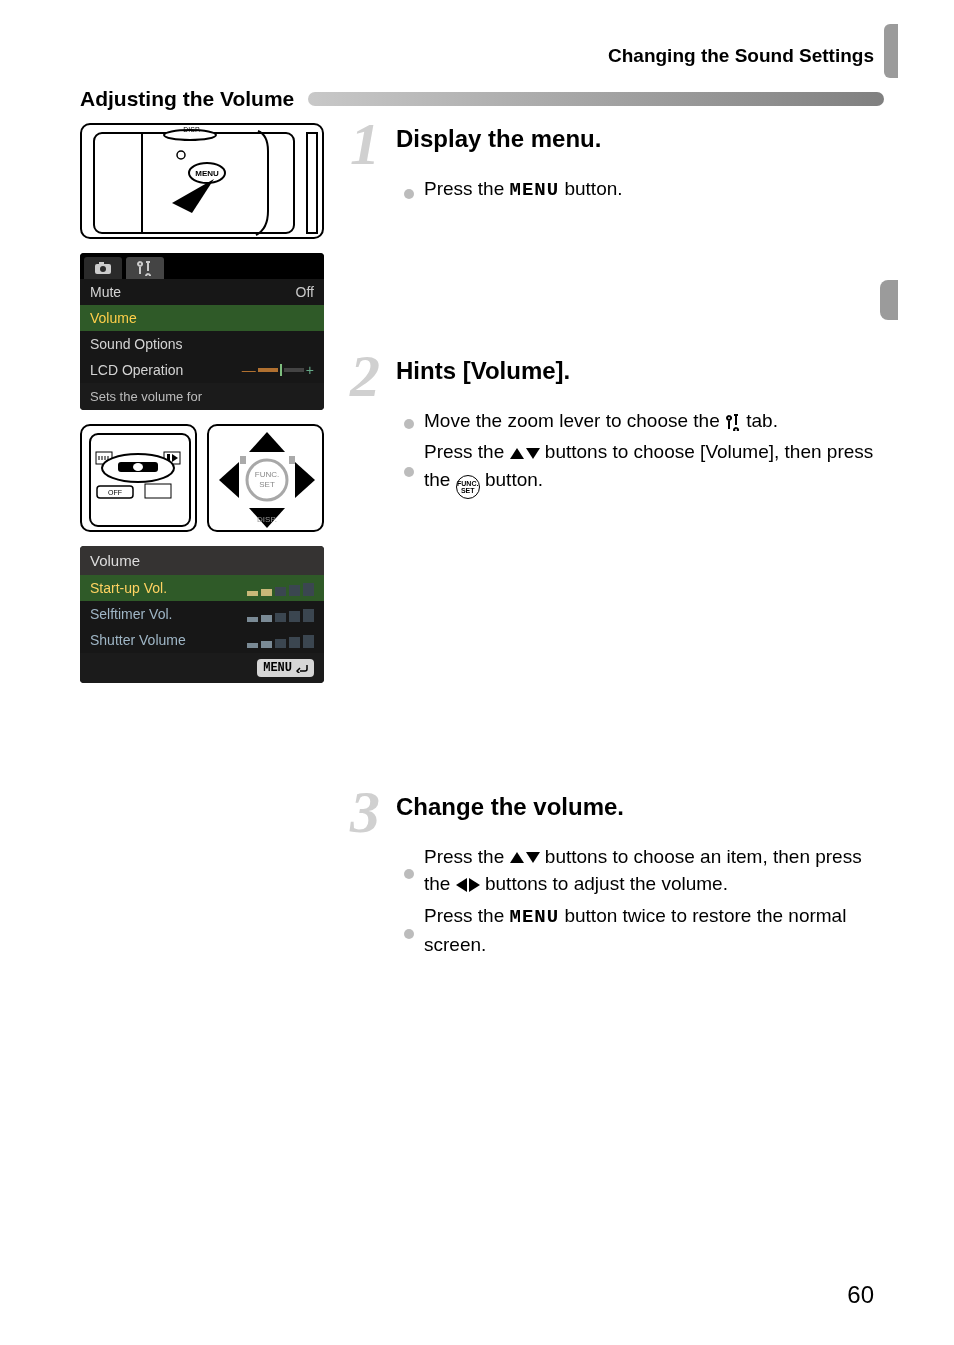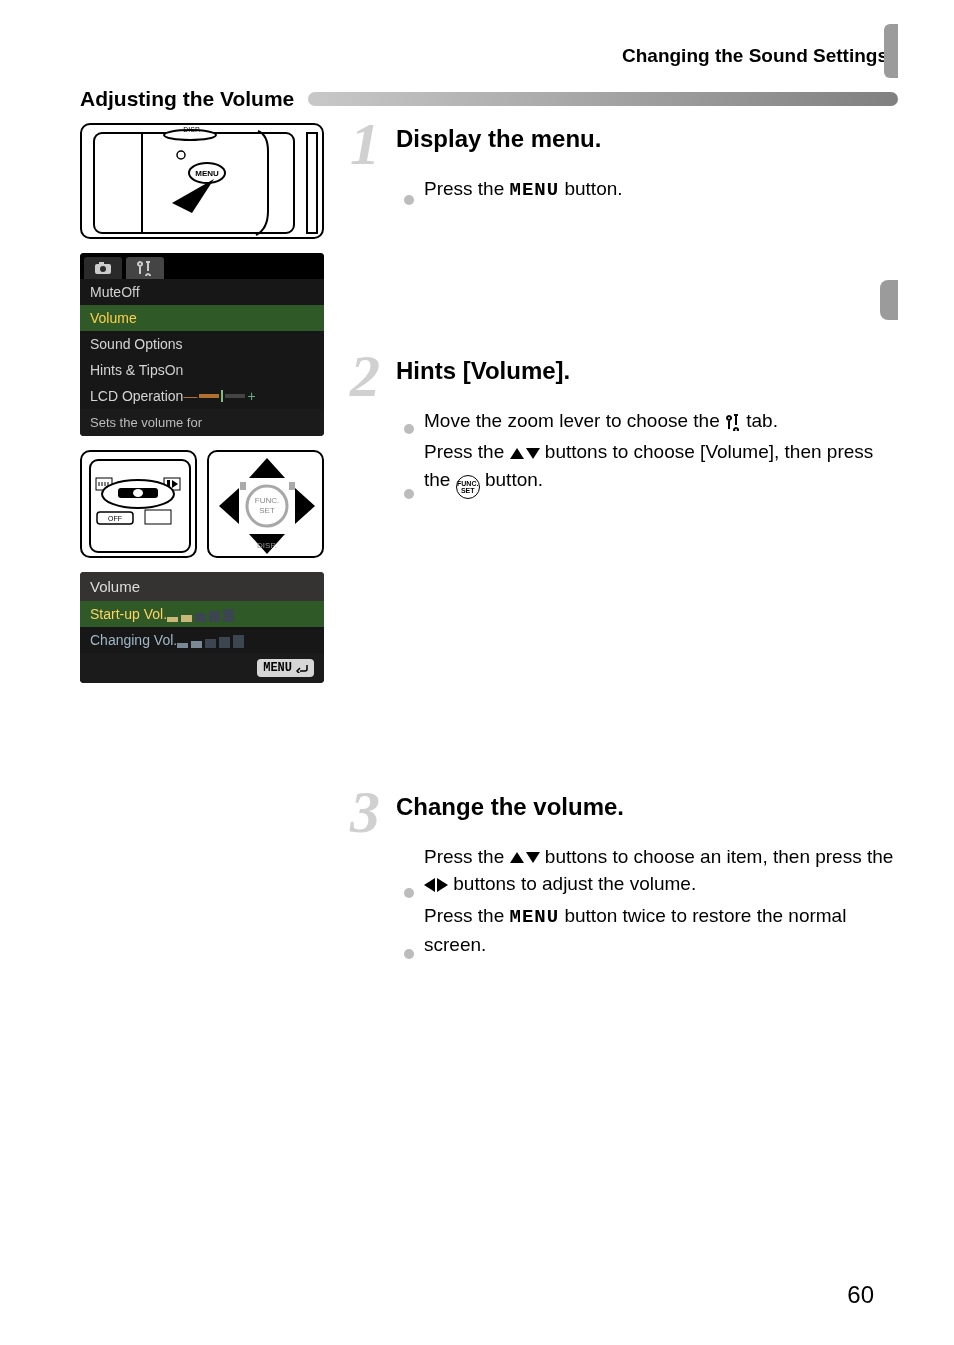--- a/index.html
+++ b/index.html
@@ -5,21 +5,21 @@
   * { box-sizing: border-box; }
   body {
     margin: 0;
     font-family: Arial, Helvetica, sans-serif;
     background: #fff;
     color: #000;
     width: 954px;
     height: 1345px;
     position: relative;
   }
-  .page { padding: 40px 56px 0 80px; }
+  .page { padding: 40px 70px 0 80px; }
   .running-head {
     text-align: right;
     font-weight: bold;
     font-size: 19px;
     margin: 5px 10px 20px 0;
   }
   .side-tab {
     position: absolute;
     top: 24px; right: 56px;
     width: 14px; height: 54px;
@@ -55,21 +55,21 @@
     margin-bottom: 14px;
   }
   .step { display:flex; gap:6px; margin-bottom:10px; }
   .step-num {
     font-size: 60px; font-weight: 900;
     color: #d0d0d0; font-style: italic;
     line-height: 0.7; width: 40px;
     font-family: Georgia, serif;
   }
   .step-title { font-size: 24px; font-weight: bold; margin-top:2px;}
-  .bullet-line { display:flex; align-items:flex-end; gap:10px; font-size:19px; line-height:1.45; margin-left:54px; margin-bottom:4px;}
+  .bullet-line { display:flex; align-items:center; gap:10px; font-size:19px; line-height:1.45; margin-left:54px; margin-bottom:4px;}
   .bullet-dot {
     width:10px; height:10px; border-radius:50%;
     background:#bcbcbc; margin-top:8px; flex-shrink:0;
   }
   .menu-label { font-family:"Courier New", monospace; font-weight:bold; letter-spacing:1px;}
   .icon-inline { display:inline-flex; align-items:center; vertical-align:middle; }
   .tri { display:inline-block; width:0;height:0; }
   .tri-up { border-left:7px solid transparent; border-right:7px solid transparent; border-bottom:11px solid #000;}
   .tri-down { border-left:7px solid transparent; border-right:7px solid transparent; border-top:11px solid #000;}
   .tri-left { border-top:7px solid transparent; border-bottom:7px solid transparent; border-right:11px solid #000;}
@@ -81,21 +81,21 @@
   }
 
   .lcd {
     width:244px; background:#171717; border-radius:4px; overflow:hidden;
     font-family: Arial, sans-serif; color:#d4d4d4; font-size:14px;
     margin-bottom:14px;
   }
   .lcd-tabs { display:flex; background:#000; padding:4px 4px 0;}
   .lcd-tab { width:38px;height:22px;background:#2a2a2a;border-radius:3px 3px 0 0;margin-right:4px;display:flex;align-items:center;justify-content:center;}
   .lcd-tab.active{background:#444;}
-  .lcd-row { display:flex;padding:5px 10px;}
+  .lcd-row { display:flex;justify-content:space-between;padding:5px 10px;}
   .lcd-row.sel { background:#2f5a28; color:#ffcf4a;}
   .lcd-header { background:#353332; color:#ddd; padding:6px 10px; font-size:15px;}
   .lcd-foot { background:#1b1b1b; color:#bcbcbc; padding:6px 10px; font-size:13px;}
   .lcd-bars { display:flex; gap:3px; align-items:flex-end;}
   .lcd-bars span{ width:11px; background:#3a3a3a;}
   .menu-badge {
     display:inline-flex;align-items:center;gap:4px;
     background:#d6d6d6;color:#000;border-radius:4px;padding:2px 6px;
     font-size:12px;font-weight:bold;font-family:"Courier New",monospace;
   }
@@ -153,24 +153,20 @@
         <div id="lcd1-rows">
             <div class="lcd-row">
               <span>Mute</span>
               <span style="color:#c9c9c9">Off</span>
             </div>
             <div class="lcd-row sel">
               <span>Volume</span>
             </div>
             <div class="lcd-row">
               <span>Sound Options</span>
-            </div>
-            <div class="lcd-row">
-              <span>Hints &amp; Tips</span>
-              <span style="color:#c9c9c9">On</span>
             </div>
             <div class="lcd-row">
               <span>LCD Operation</span>
               <span style="display:flex;gap:2px;align-items:center">
                 <span style="color:#b07030">—</span>
                 <span style="width:20px;height:4px;background:#b07030"></span>
                 <span style="width:2px;height:12px;background:#7fbf7f"></span>
                 <span style="width:20px;height:4px;background:#444"></span>
                 <span style="color:#6a8">+</span>
               </span>
@@ -219,29 +215,39 @@
               <span style="color:#ffd262">Start-up Vol.</span>
               <span class="lcd-bars">
                 <span style="height:5px;background:#c9b879"></span>
                 <span style="height:7px;background:#c9b879"></span>
                 <span style="height:9px;background:#3b4650"></span>
                 <span style="height:11px;background:#3b4650"></span>
                 <span style="height:13px;background:#3b4650"></span>
               </span>
             </div>
             <div class="lcd-row">
-              <span style="color:#9fb6c6">Changing Vol.</span>
+              <span style="color:#9fb6c6">Selftimer Vol.</span>
               <span class="lcd-bars">
                 <span style="height:5px;background:#7a8a95"></span>
                 <span style="height:7px;background:#7a8a95"></span>
                 <span style="height:9px;background:#3b4650"></span>
                 <span style="height:11px;background:#3b4650"></span>
                 <span style="height:13px;background:#3b4650"></span>
               </span>
             </div>
+            <div class="lcd-row">
+              <span style="color:#9fb6c6">Shutter Volume</span>
+              <span class="lcd-bars">
+                <span style="height:5px;background:#7a8a95"></span>
+                <span style="height:7px;background:#7a8a95"></span>
+                <span style="height:9px;background:#3b4650"></span>
+                <span style="height:11px;background:#3b4650"></span>
+                <span style="height:13px;background:#3b4650"></span>
+              </span>
+            </div>
           </div>
         <div class="lcd-foot" style="text-align:right;">
           <span class="menu-badge">
             <span>MENU</span>
             <svg width="12" height="10" viewBox="0 0 12 10">
                 <path d="M11 2 v4 a2 2 0 0 1 -2 2 h-5 M4 5 l-3 3 3 3" fill="none" stroke="#000" stroke-width="1.5"></path>
               </svg>
           </span>
         </div>
       </div>

